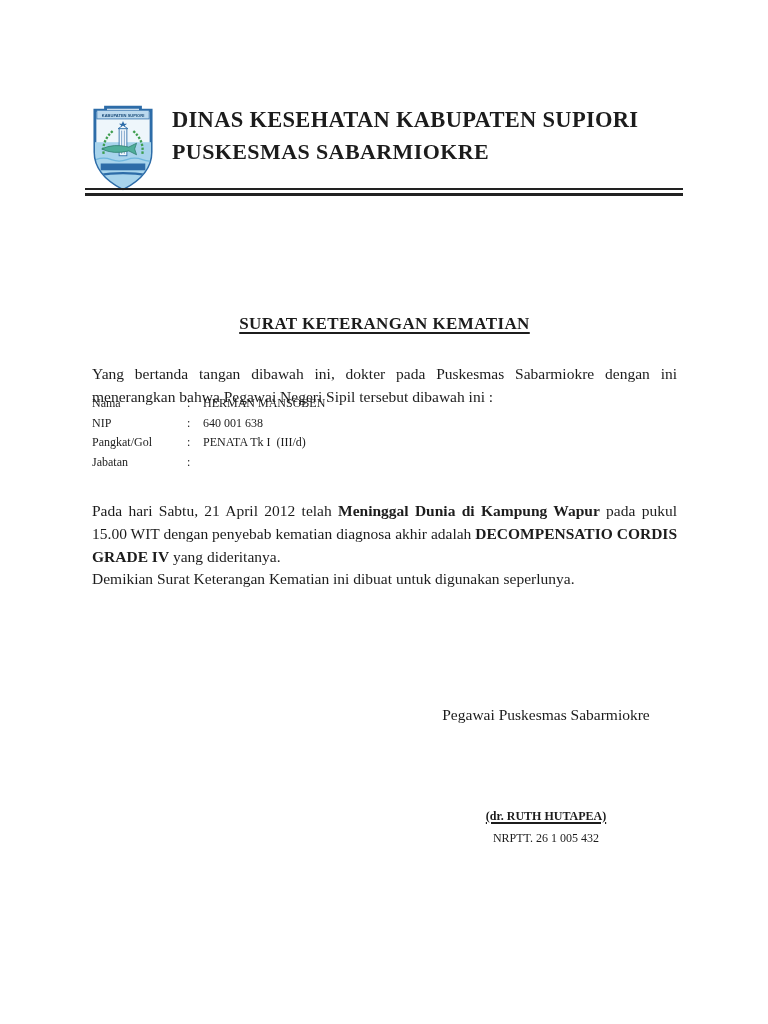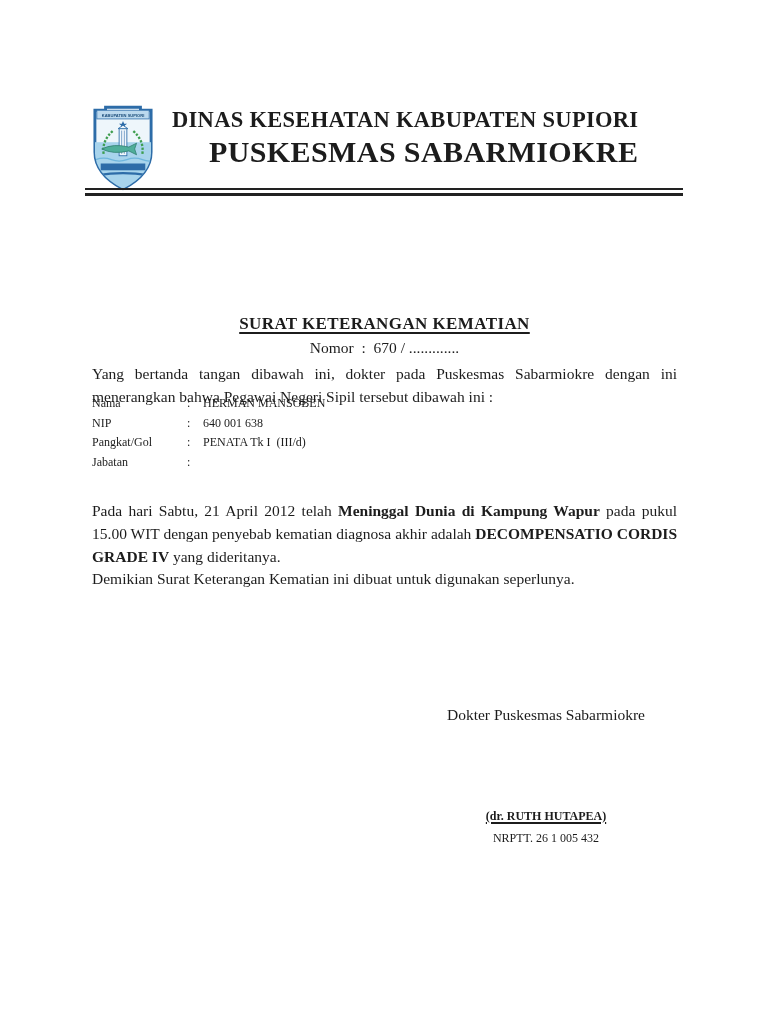--- a/index.html
+++ b/index.html
@@ -4,21 +4,21 @@
 <style>
   html,body{margin:0;padding:0;background:#ffffff;}
   .sheet{
     position:relative;width:768px;height:1024px;background:#ffffff;
     font-family:"Liberation Serif", serif;color:#1c1c1c;overflow:hidden;border-radius:28px;
   }
   
   .logo{position:absolute;left:92px;top:103px;width:62px;height:90px;}
   .masthead-text{position:absolute;left:172px;top:108px;width:520px;}
   .agency{font-size:22.5px;font-weight:bold;letter-spacing:0.3px;line-height:24px;}
-  .office{font-size:30px;font-weight:bold;letter-spacing:0.4px;line-height:33px;margin-top:3px;margin-left:37px;}
+  .office{font-size:22px;font-weight:bold;letter-spacing:0.4px;line-height:33px;margin-top:3px;}
   .rule{position:absolute;left:85px;top:188px;width:598px;height:3px;
         border-top:2px solid #222;border-bottom:3px solid #222;}
   
   .title-block{position:absolute;left:92px;top:281px;width:585px;text-align:center;}
   .title-heading{font-size:17px;font-weight:bold;letter-spacing:0.4px;
         text-decoration:underline;text-underline-offset:3px;text-decoration-thickness:1.5px;margin-top:33px;}
   .nomor{font-size:15.5px;margin-top:5px;white-space:pre-wrap;}
   
   .para{position:absolute;left:92px;width:585px;font-size:15.5px;line-height:23px;text-align:justify;}
   .para1{top:362px;}
@@ -68,21 +68,20 @@
   </svg>
 
   <div class="masthead-text">
     <div class="agency">DINAS KESEHATAN KABUPATEN SUPIORI</div>
     <div class="office">PUSKESMAS SABARMIOKRE</div>
   </div>
   <div class="rule"></div>
 
   <div class="title-block">
     <div class="title-heading">SURAT KETERANGAN KEMATIAN</div>
-    <div class="nomor">Nomor  :  670 / .............</div>
   </div>
 
   <div class="para para1">Yang bertanda tangan dibawah ini, dokter pada Puskesmas Sabarmiokre dengan ini menerangkan bahwa Pegawai Negeri Sipil tersebut dibawah ini :</div>
 
   <div class="fields">
     <div class="frow">
       <span class="flabel">Nama</span>
       <span class="fcolon">:</span>
       <span class="fvalue">HERMAN MANSOBEN</span>
     </div>
@@ -100,21 +99,21 @@
       <span class="flabel">Jabatan</span>
       <span class="fcolon">:</span>
     </div>
   </div>
 
   <div class="para para2"><span>Pada hari Sabtu, 21 April 2012 telah </span><span class="b">Meninggal Dunia di Kampung Wapur</span><span> pada pukul 15.00 WIT dengan penyebab kematian diagnosa akhir adalah </span><span class="b">DECOMPENSATIO CORDIS GRADE IV</span><span> yang dideritanya.</span></div>
 
   <div class="para para3">Demikian Surat Keterangan Kematian ini dibuat untuk digunakan seperlunya.</div>
 
   <div class="date-block">
-    <div>Dokter Puskesmas Sabarmiokre</div>
+    <div>Pegawai Puskesmas Sabarmiokre</div>
   </div>
 
   <div class="sign-block">
     <div class="signer-name">(dr. RUTH HUTAPEA)</div>
     <div>NRPTT. 26 1 005 432</div>
   </div>
 
 </div>
 
 </body></html>

